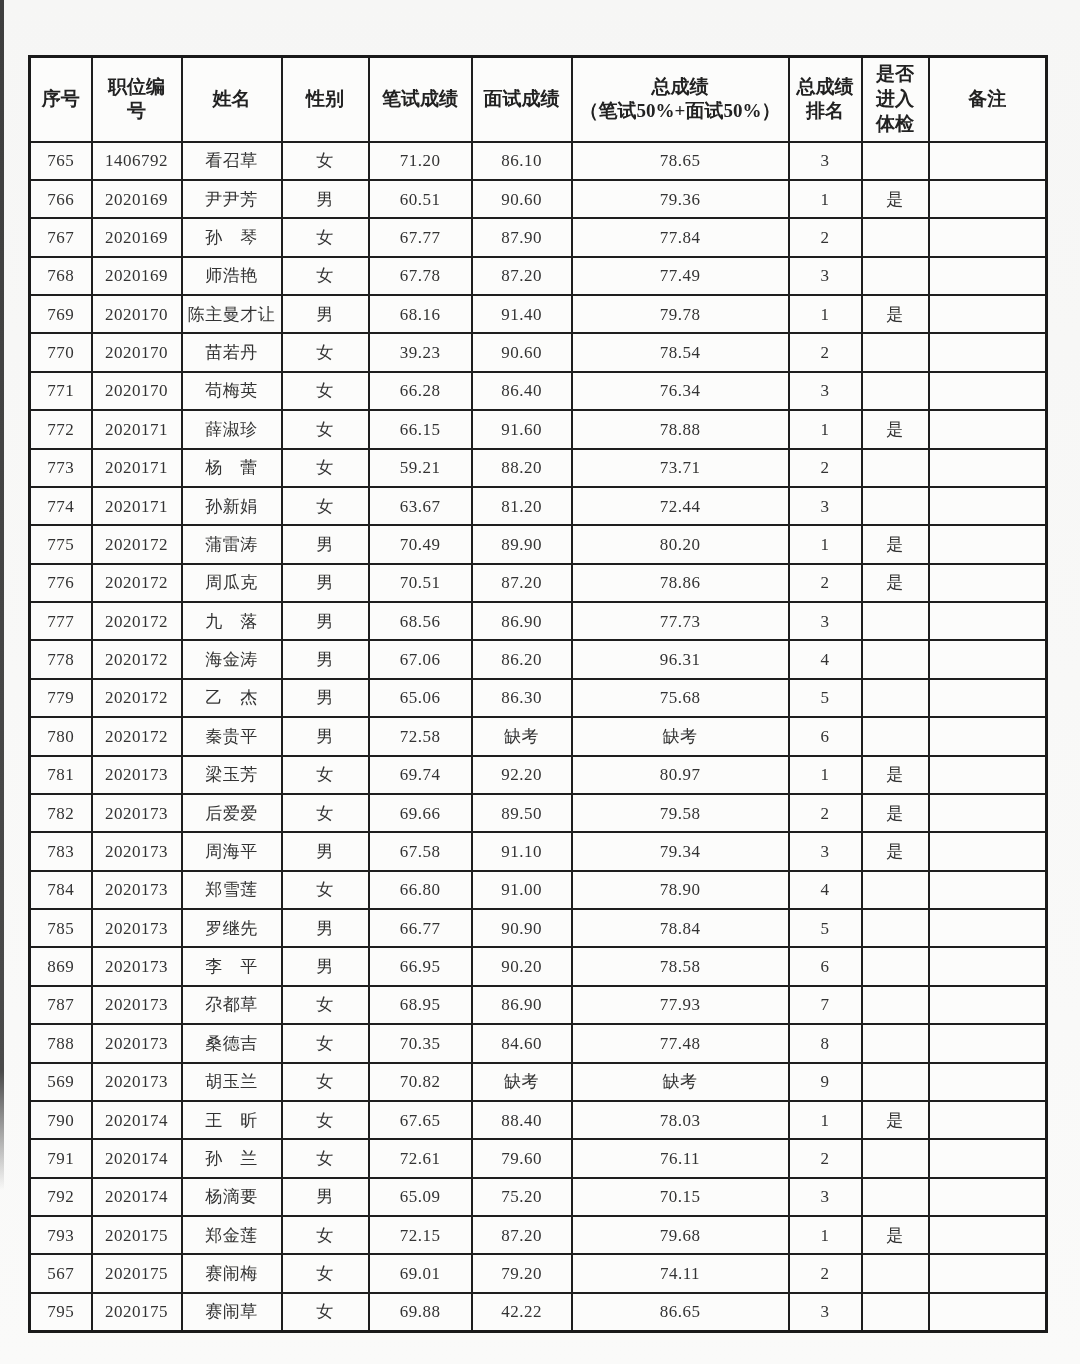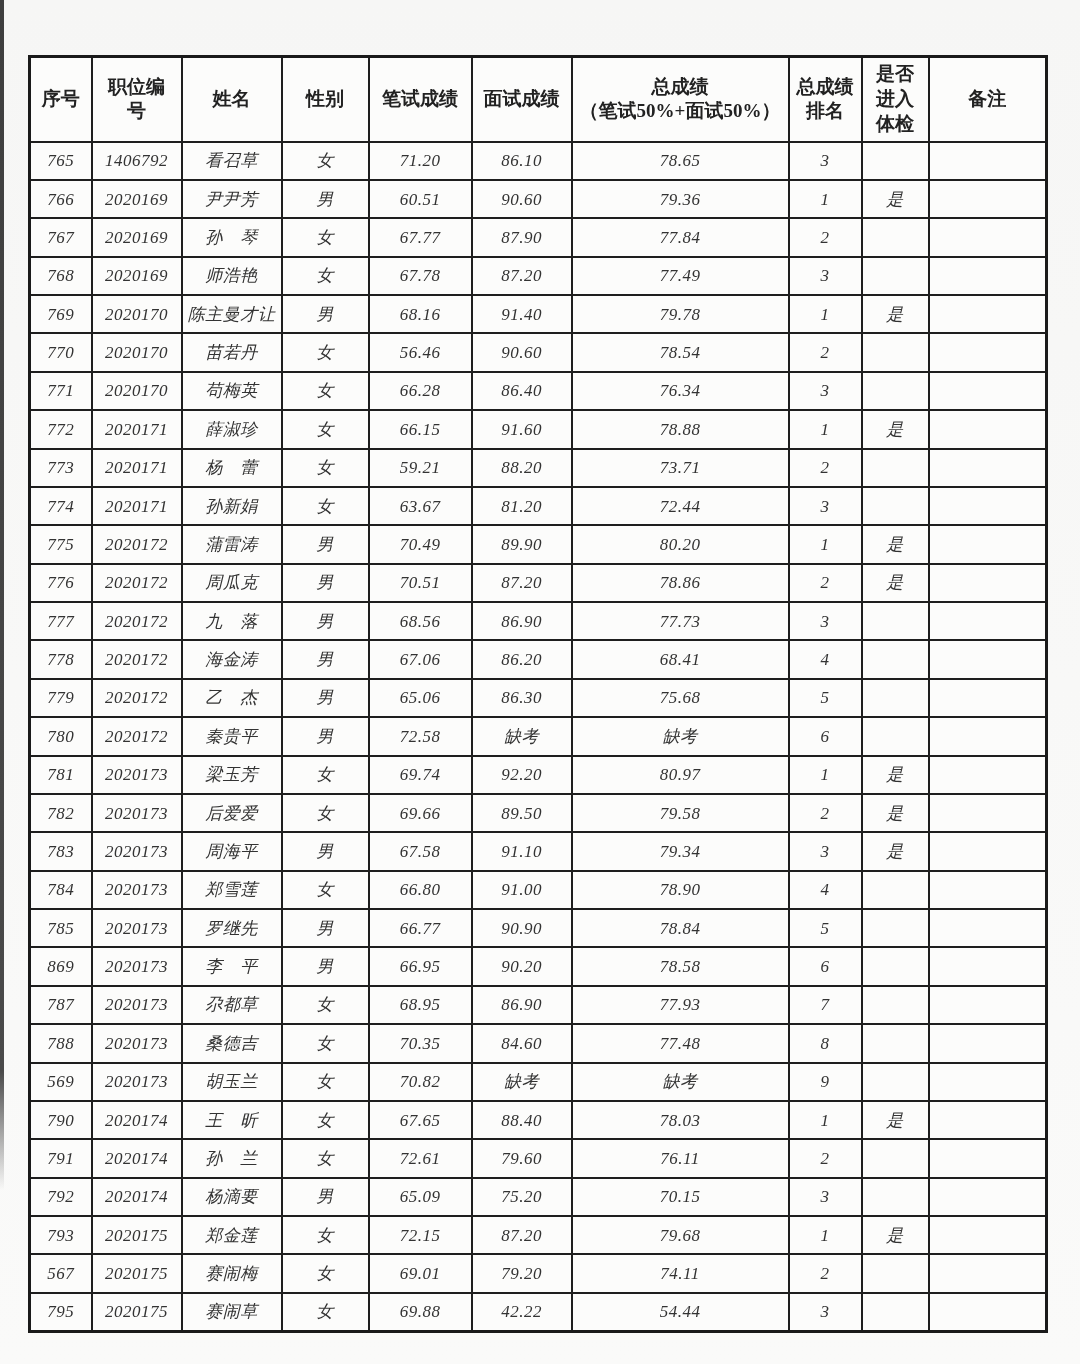--- a/index.html
+++ b/index.html
@@ -46,21 +46,21 @@
     overflow: hidden;
   }
   .score-table thead tr { height: 85px; }
   .score-table th {
     font-weight: bold;
     font-size: 19px;
     line-height: 1.3;
     white-space: pre-line;
     color: #222;
   }
-  .score-table tbody tr { height: 38px; font-style: italic; }
+  .score-table tbody tr { height: 38px; }
   .score-table td {
     font-size: 17px;
     color: #333;
     letter-spacing: 0.5px;
   }
   .score-table td .clip {
     max-height: 31px;
     overflow: hidden;
     line-height: 21px;
   }
@@ -271,21 +271,21 @@
           <td>
             <div class="clip">2020170</div>
           </td>
           <td>
             <div class="clip">苗若丹</div>
           </td>
           <td>
             <div class="clip">女</div>
           </td>
           <td>
-            <div class="clip">56.46</div>
+            <div class="clip">39.23</div>
           </td>
           <td>
             <div class="clip">90.60</div>
           </td>
           <td>
             <div class="clip">78.54</div>
           </td>
           <td>
             <div class="clip">2</div>
           </td>
@@ -533,21 +533,21 @@
           <td>
             <div class="clip">男</div>
           </td>
           <td>
             <div class="clip">67.06</div>
           </td>
           <td>
             <div class="clip">86.20</div>
           </td>
           <td>
-            <div class="clip">68.41</div>
+            <div class="clip">96.31</div>
           </td>
           <td>
             <div class="clip">4</div>
           </td>
           <td>
             <div class="clip"></div>
           </td>
           <td>
             <div class="clip"></div>
           </td>
@@ -1077,21 +1077,21 @@
           <td>
             <div class="clip">女</div>
           </td>
           <td>
             <div class="clip">69.88</div>
           </td>
           <td>
             <div class="clip">42.22</div>
           </td>
           <td>
-            <div class="clip">54.44</div>
+            <div class="clip">86.65</div>
           </td>
           <td>
             <div class="clip">3</div>
           </td>
           <td>
             <div class="clip"></div>
           </td>
           <td>
             <div class="clip"></div>
           </td>

